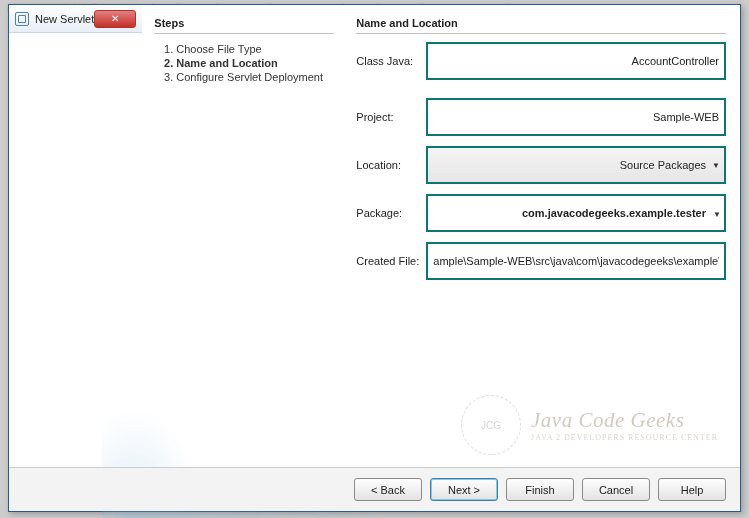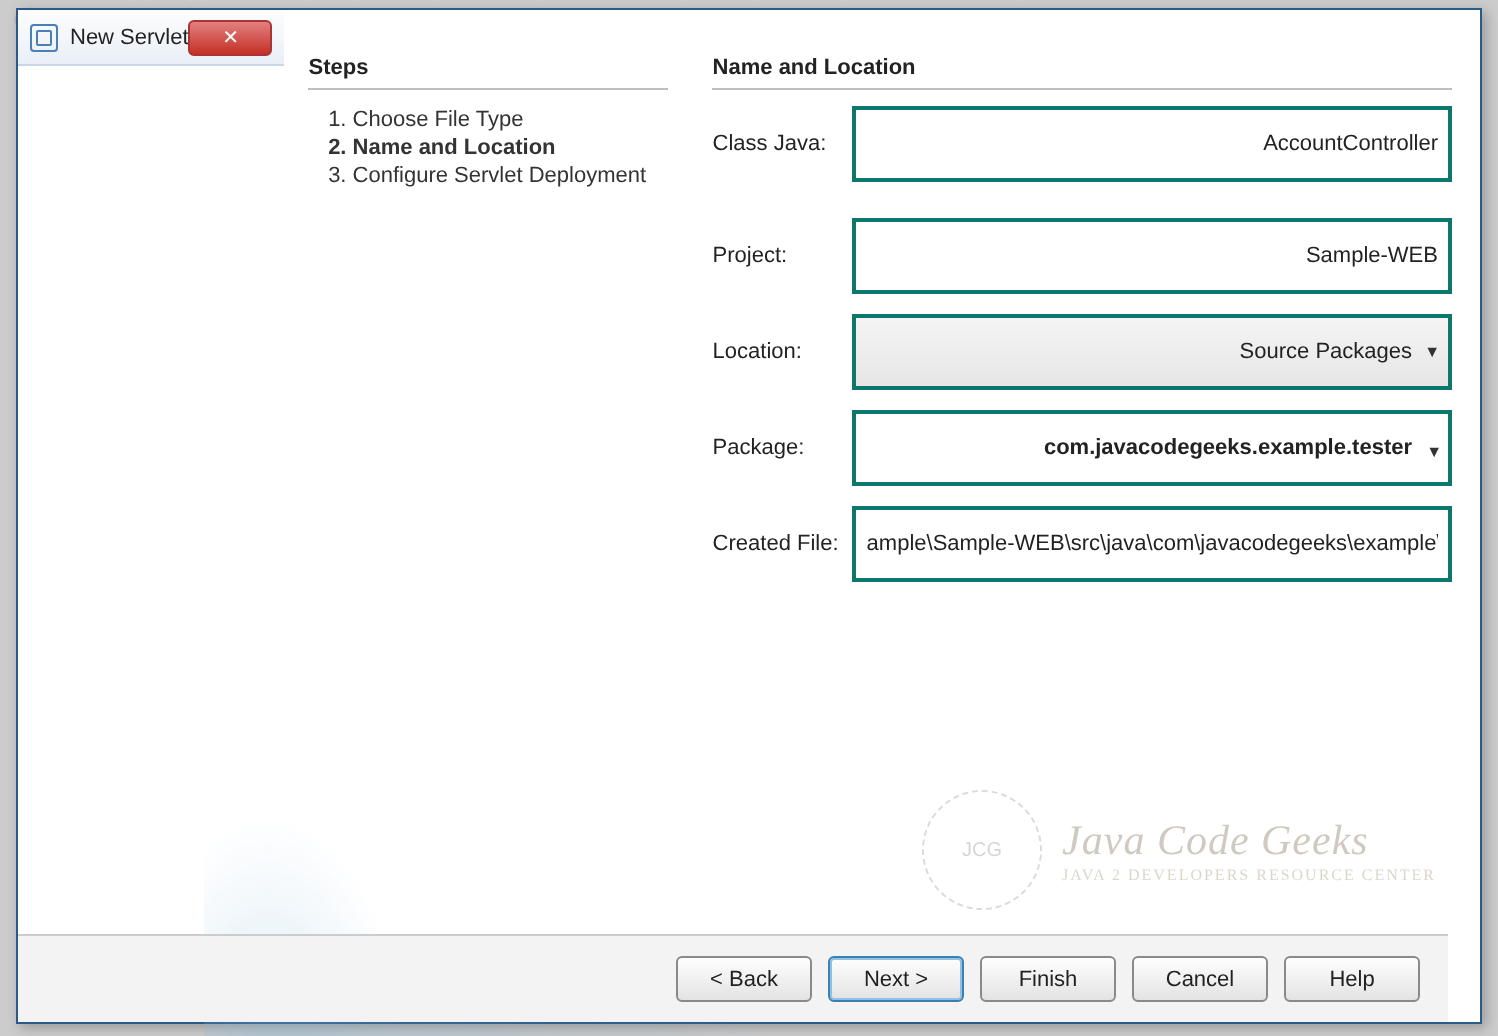--- a/index.html
+++ b/index.html
@@ -4,21 +4,21 @@
 <style>
   * { box-sizing: border-box; margin: 0; padding: 0; }
   body { font-family: "Segoe UI", Tahoma, sans-serif; font-size: 11px; background: #ccc; width: 749px; height: 518px; position: relative; overflow: hidden; }
   .window { position: absolute; top: 4px; left: 8px; right: 8px; bottom: 6px; background: #fff; border: 1px solid #2b5a8a; box-shadow: 2px 2px 6px rgba(0,0,0,.25); display: flex; flex-direction: row; }
   .titlebar { height: 28px; background: linear-gradient(#fdfdfd,#e9eff7); border-bottom: 1px solid #c9d6e8; display: flex; align-items: center; padding: 0 6px; }
   .titlebar .cube { width: 14px; height: 14px; border: 1px solid #4a7fb8; border-radius: 2px; position: relative; margin-right: 6px; }
   .titlebar .cube::before { content:""; position:absolute; inset:2px; border:1px solid #4a7fb8; border-radius:1px;}
   .titlebar .title { color: #222; }
   .titlebar .spacer { flex: 1; }
   .closebtn { width: 42px; height: 18px; border: 1px solid #a33; border-radius: 3px; background: linear-gradient(#e37f7f,#c33126); color: #fff; display:flex; align-items:center; justify-content:center; font-size:10px; cursor:pointer;}
-  .body { flex:1; display:flex; padding: 12px 14px 0 12px; gap: 0; position:relative;margin-top:11px; }
+  .body { flex:1; display:flex; padding: 12px 14px 0 12px; gap: 0; position:relative; }
   .sidepanel { width: 190px; padding-right: 10px; }
   .mainpanel { flex:1; padding-left: 12px; border-left: none; }
   .heading { font-weight: bold; color:#222; border-bottom: 1px solid #bfbfbf; padding-bottom: 4px; margin-bottom: 8px; }
   .steps { list-style: decimal; padding-left: 22px; color:#333; }
   .steps li { padding: 1px 0; }
   .steps li.current { font-weight: bold; }
   .formrow { display:flex; align-items:center; margin-bottom: 10px; }
   .formrow .lbl { width: 70px; color:#222; }
   .formrow .field { flex:1; }
   input[type=text], .select, .readonly {
@@ -30,21 +30,21 @@
   .select .val { flex:1; color:#222; }
   .select .arrow { position:absolute; right:4px; top:50%; transform:translateY(-50%); font-size:8px; color:#333; }
   .combo { position: relative; font-weight: bold; }
   .combo input { padding-right: 18px; }
   .combo .arrow { position:absolute; right:5px; top:50%; transform:translateY(-30%); font-size:8px; color:#333; pointer-events:none; }
   .watermark { position:absolute; right: 22px; bottom: 56px; opacity:.35; display:flex; align-items:center; gap:10px; pointer-events:none; }
   .watermark .circle { width:60px; height:60px; border:1px dashed #999; border-radius:50%; display:flex; align-items:center; justify-content:center; color:#888; font-size:10px;}
   .watermark .txt { font-family: Georgia, serif; color:#7b674b;}
   .watermark .txt .big { font-size:21px; font-style:italic; letter-spacing:.5px;}
   .watermark .txt .small { font-size:8px; letter-spacing:1px; color:#9a8b70; }
-  .btnbar { position:absolute; bottom:0; left:0; right:16px; height:44px; border-top:1px solid #ccc; background:#f3f3f3; display:flex; align-items:center; justify-content:flex-end; padding: 0 14px; gap:8px;}
+  .btnbar { position:absolute; bottom:0; left:0; right:0; height:44px; border-top:1px solid #ccc; background:#f3f3f3; display:flex; align-items:center; justify-content:flex-end; padding: 0 14px; gap:8px;}
   .btn { min-width:68px; height:23px; border:1px solid #8a8a8a; border-radius:3px; background:linear-gradient(#fefefe,#e3e3e3); color:#222; font:inherit; cursor:pointer; padding:0 10px;}
   .btn.default { border:1px solid #3c7fb1; box-shadow: 0 0 0 1px #8fc1e6 inset; }
   .bgdeco { position:absolute; left:-40px; bottom:-30px; width:320px; height:200px; pointer-events:none; opacity:.85;
     background:
       radial-gradient(100px 190px at 10% 100%, rgba(120,180,220,.35), transparent 70%),
       radial-gradient(130px 60px at 30% 95%, rgba(120,180,220,.25), transparent 70%),
       radial-gradient(180px 70px at 55% 100%, rgba(120,180,220,.18), transparent 70%);
   }
   .bghint { position:absolute; top:0; left:0; right:0; font-family: monospace; font-size:12px; color:#bbb; padding:2px 6px; white-space:pre; pointer-events:none; }
 </style>

